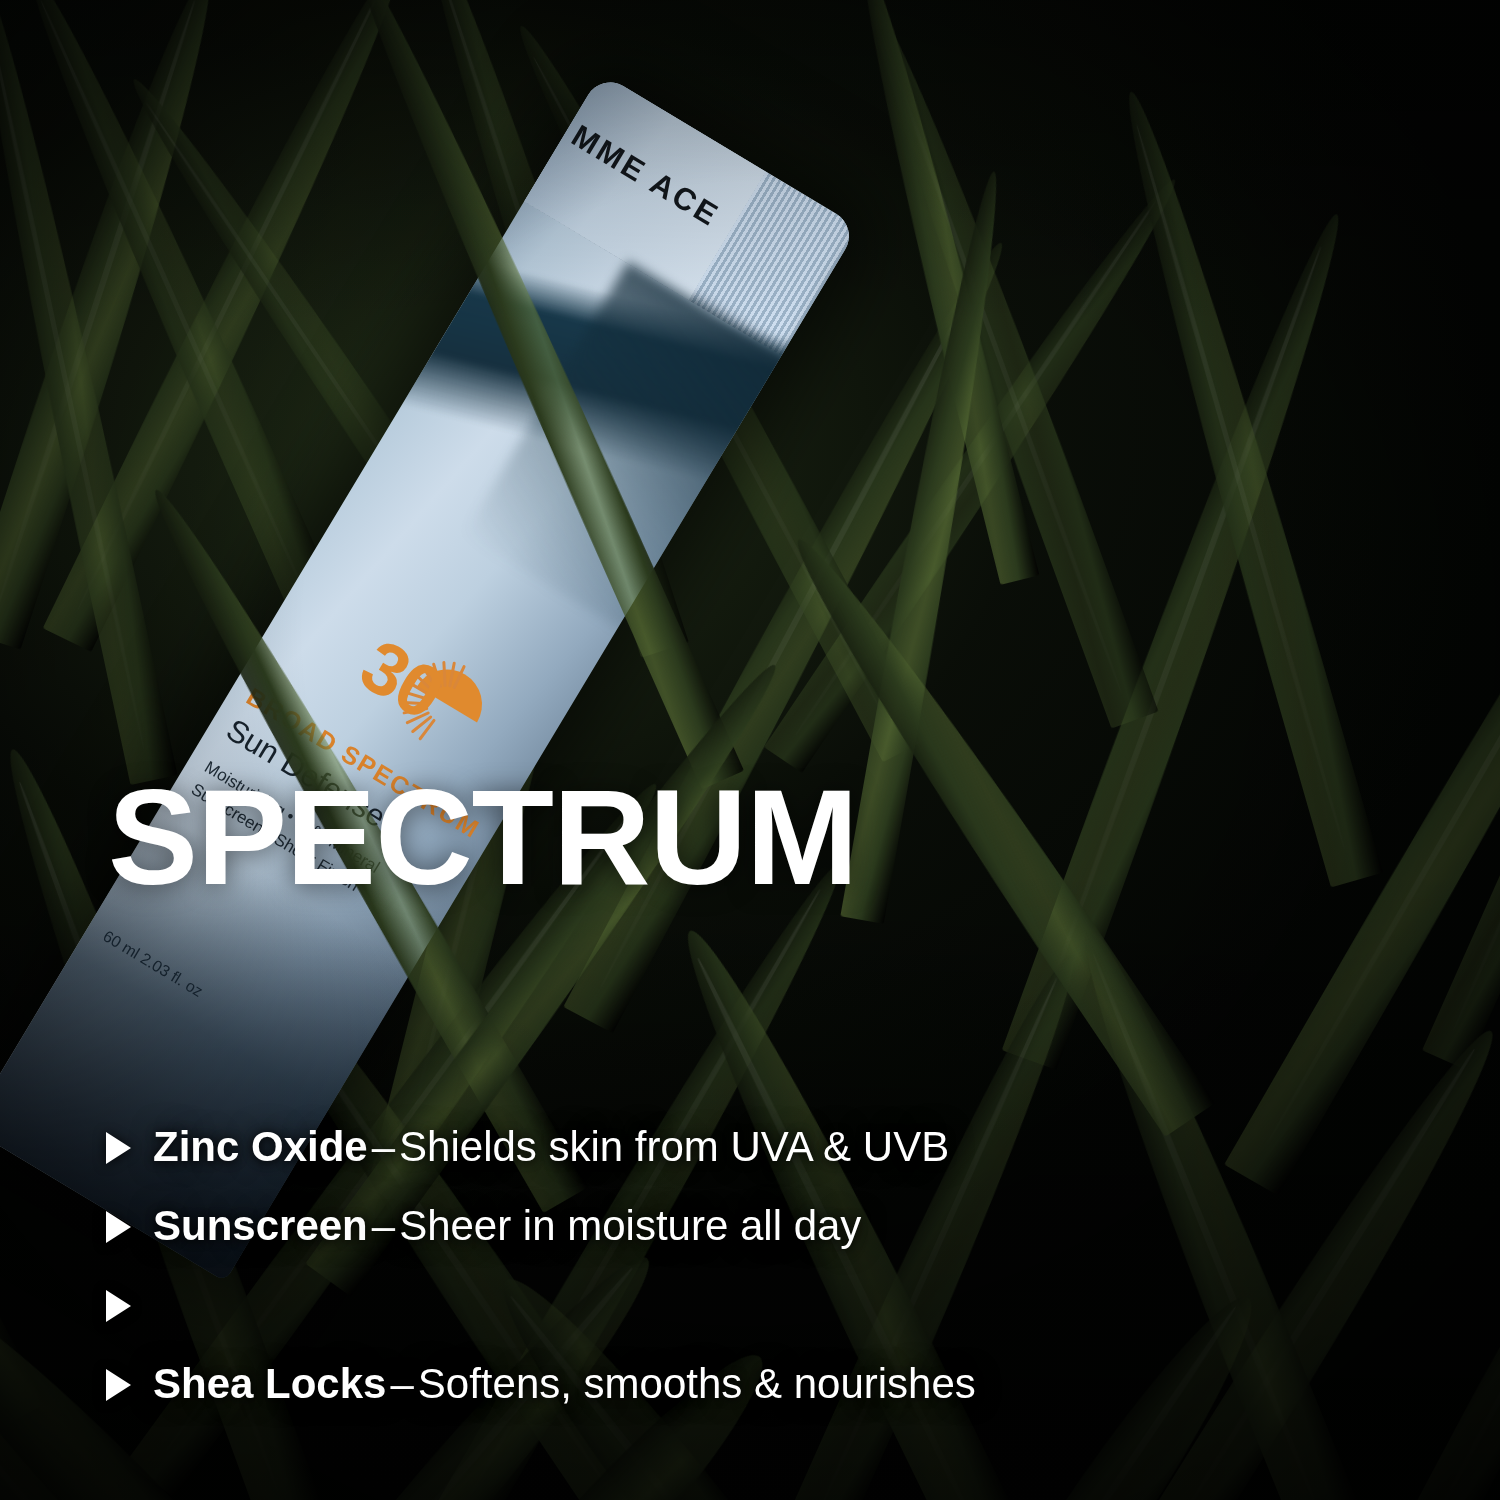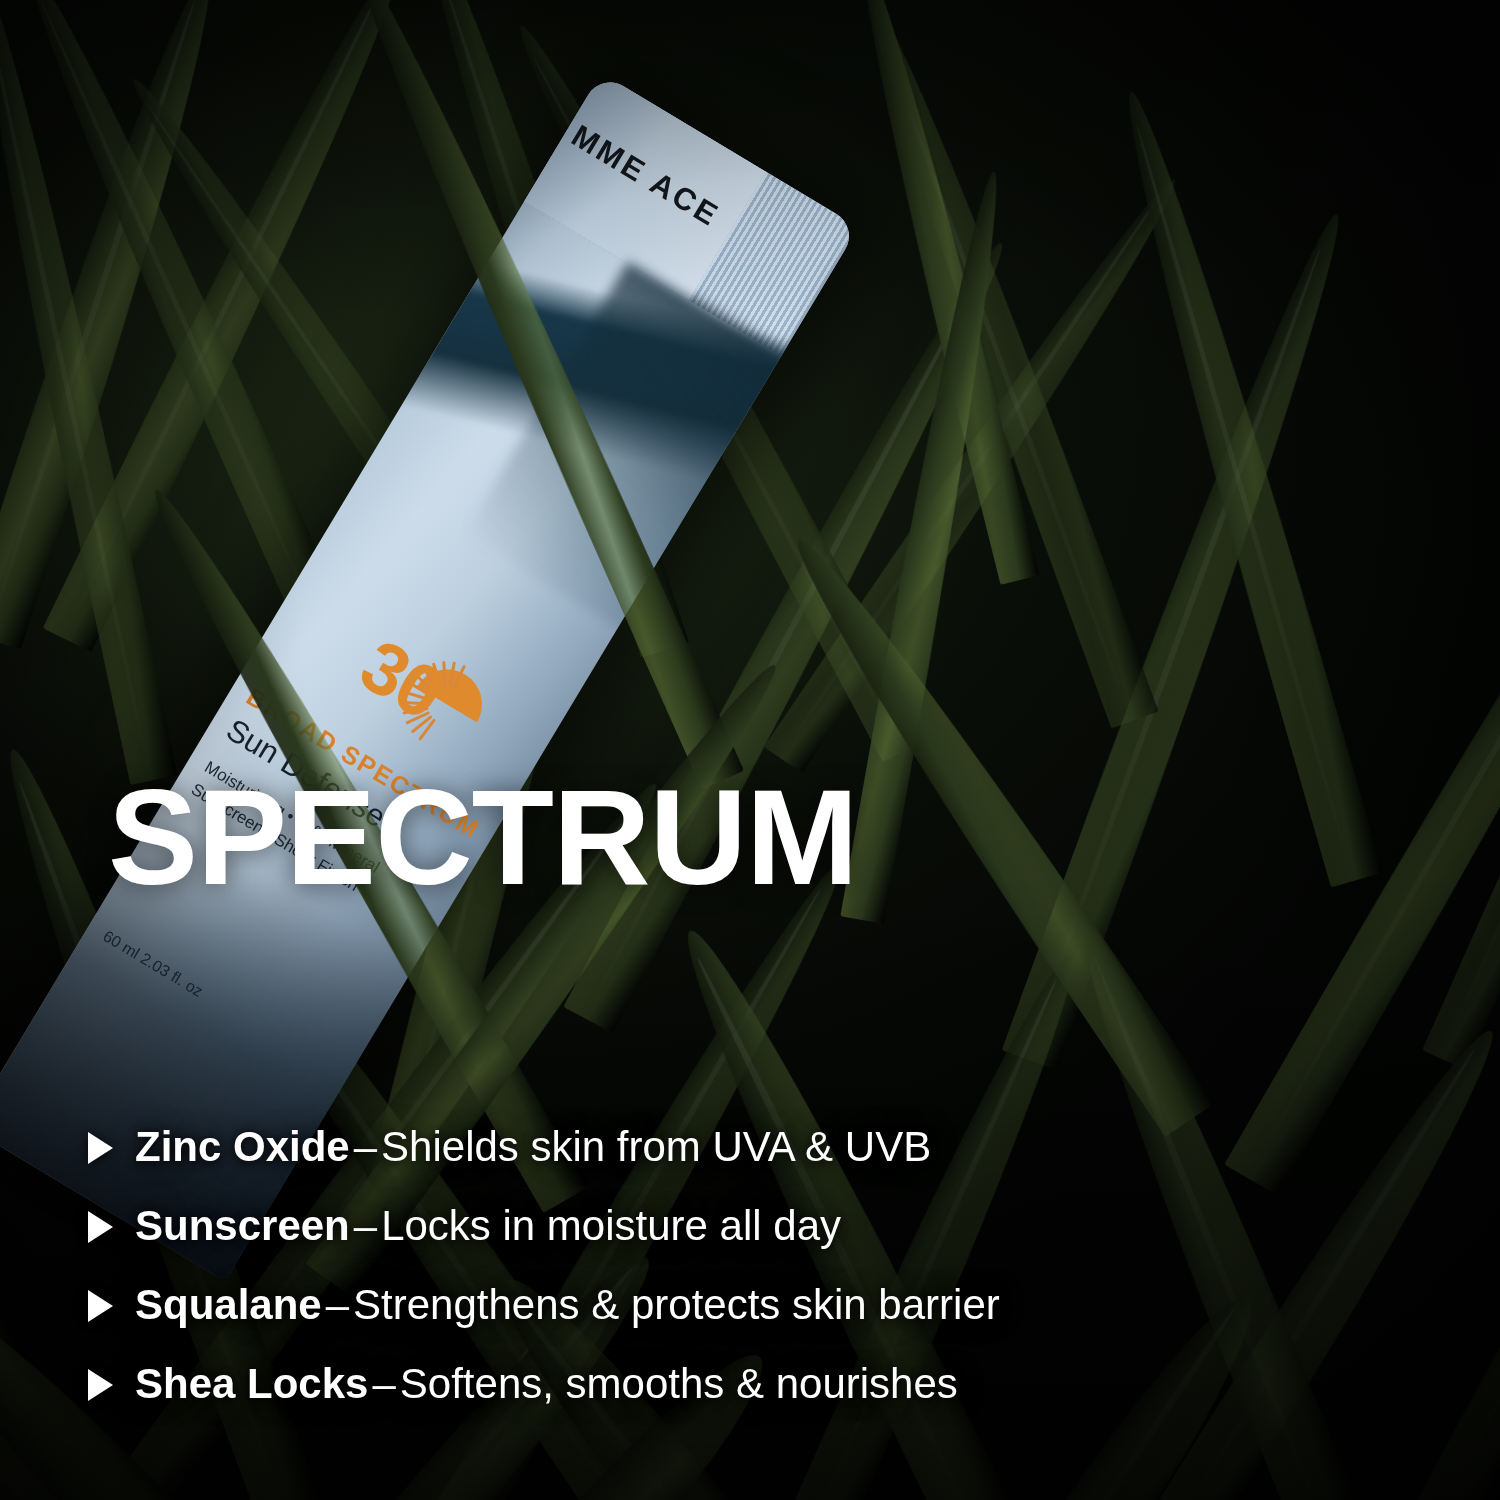--- a/index.html
+++ b/index.html
@@ -243,21 +243,21 @@
     font-weight: 700;
     font-size: 135px;
     line-height: 0.98;
     letter-spacing: -1px;
     text-shadow: 0 2px 26px rgba(0,0,0,0.55);
   }
   .headline .hl-line { display: block; white-space: nowrap; }
 
   .bullets {
     position: absolute;
-    left: 88px;
+    left: 106px;
     top: 1108px;
     width: 1200px;
   }
   .bullet-row {
     display: flex;
     align-items: center;
     height: 79px;
     gap: 22px;
   }
   .bullet-marker {
@@ -380,25 +380,24 @@
       <span class="hl-line">SPECTRUM</span>
     </div>
 
     <div class="bullets" id="bullet-list">
         <div class="bullet-row">
           <span class="bullet-marker"></span>
           <div class="bullet-text"><span class="b-name">Zinc Oxide</span><span class="b-dash">–</span><span class="b-desc">Shields skin from UVA &amp; UVB</span></div>
         </div>
         <div class="bullet-row">
           <span class="bullet-marker"></span>
-          <div class="bullet-text"><span class="b-name">Sunscreen</span><span class="b-dash">–</span><span class="b-desc">Locks in moisture all day</span></div>
+          <div class="bullet-text"><span class="b-name">Sunscreen</span><span class="b-dash">–</span><span class="b-desc">Sheer in moisture all day</span></div>
         </div>
         <div class="bullet-row">
           <span class="bullet-marker"></span>
-          <div class="bullet-text"><span class="b-name">Squalane</span><span class="b-dash">–</span><span class="b-desc">Strengthens &amp; protects skin barrier</span></div>
         </div>
         <div class="bullet-row">
           <span class="bullet-marker"></span>
           <div class="bullet-text"><span class="b-name">Shea Locks</span><span class="b-dash">–</span><span class="b-desc">Softens, smooths &amp; nourishes</span></div>
         </div>
       </div>
 
   </div>
 </div>
 

